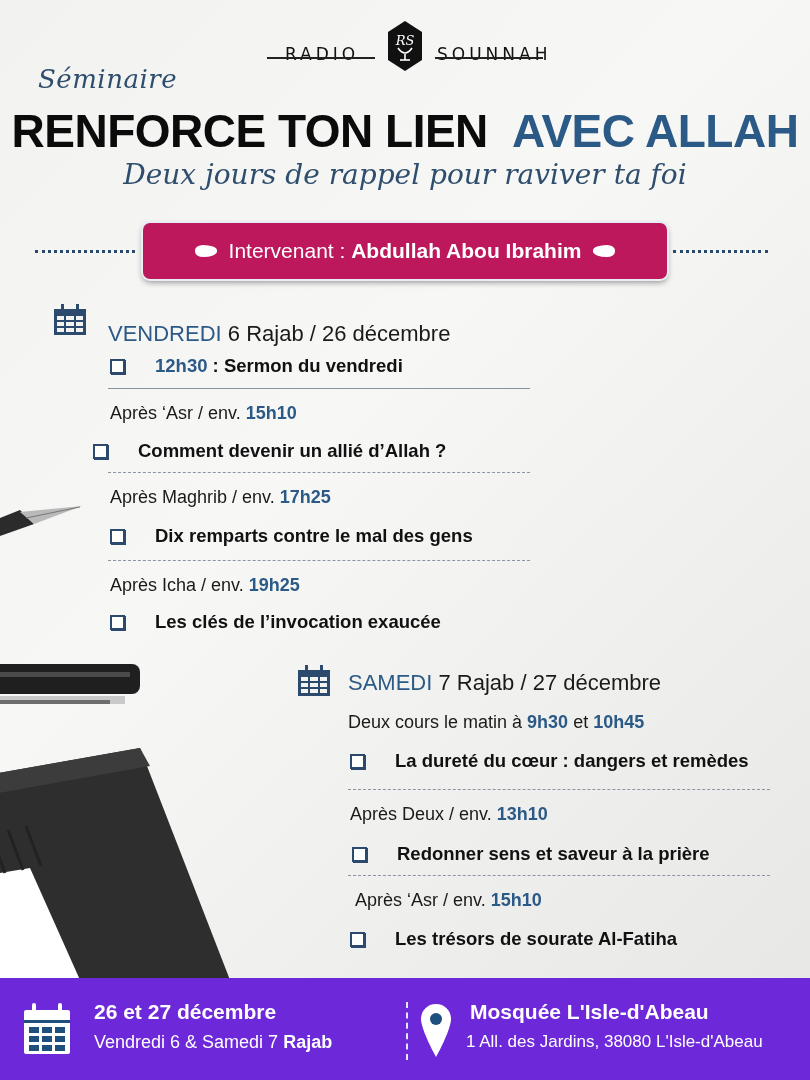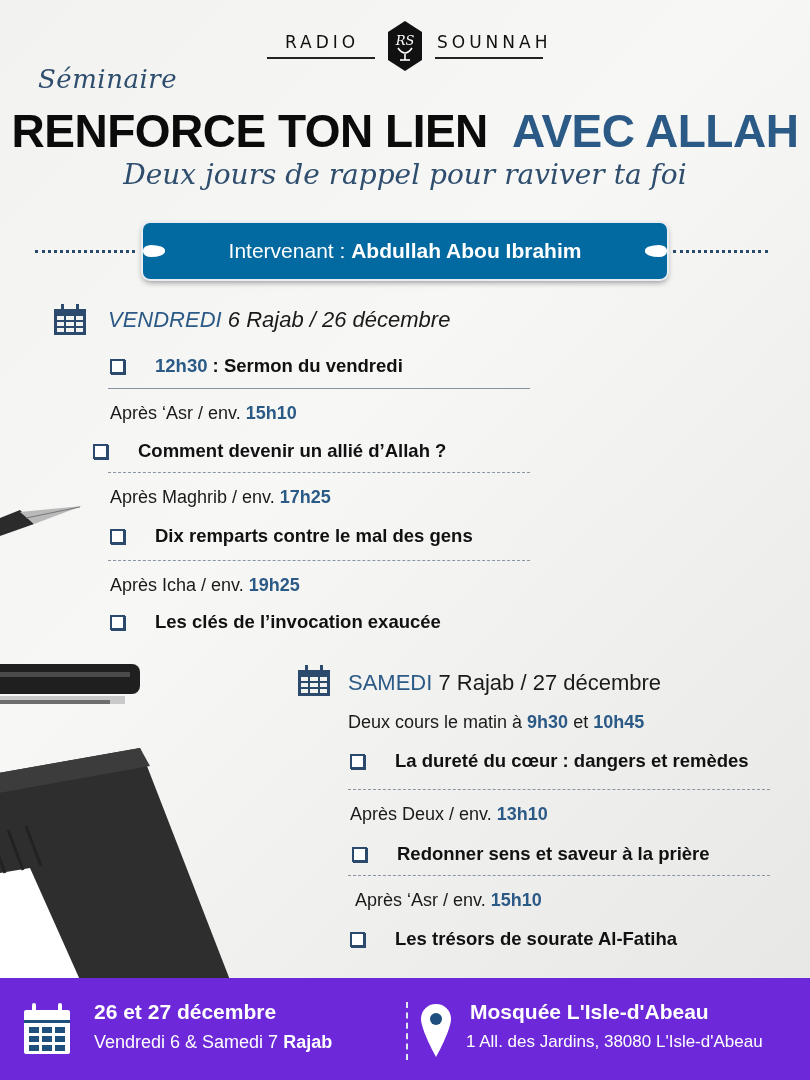--- a/index.html
+++ b/index.html
@@ -8,21 +8,21 @@
     position: relative;
     font-family: "Liberation Sans", sans-serif;
     background: linear-gradient(135deg, #f2f2f1 0%, #f7f7f6 40%, #ededec 75%, #e6e6e5 100%);
     color: #111;
   }
   
   .logo {
     position: absolute; top: 18px; left: 265px; width: 280px; height: 60px;
   }
   .logo .word {
-    position: absolute; top: 14px; font-family: "DejaVu Sans", sans-serif;
+    position: absolute; top: 26px; font-family: "DejaVu Sans", sans-serif;
     font-size: 17px; letter-spacing: 4px; color: #111;
   }
   .logo .word.left { left: 20px; }
   .logo .word.right { left: 172px; }
   .logo .rule { position: absolute; top: 39px; height: 2px; background: #222; }
   .logo .rule.left { left: 2px; width: 108px; }
   .logo .rule.right { left: 170px; width: 108px; }
   .logo .badge { position: absolute; left: 122px; top: 2px; width: 36px; height: 52px; }
 
   .seminaire {
@@ -44,23 +44,23 @@
 
   
   .dots {
     position: absolute; top: 250px; height: 0;
     border-top: 3px dotted #2a4a6b;
   }
   .dots.left { left: 35px; width: 100px; }
   .dots.right { left: 673px; width: 95px; }
   .speaker {
     position: absolute; top: 223px; left: 143px; width: 524px; height: 56px;
-    background: #0369a1; border-radius: 7px;
+    background: #be185d; border-radius: 7px;
     box-shadow: 0 0 0 2px #e9eef3, 0 3px 6px rgba(0,0,0,0.45);
-    display: flex; align-items: center; justify-content: space-between; gap: 12px;
+    display: flex; align-items: center; justify-content: center; gap: 12px;
     color: #fff; font-size: 21px;
   }
   .speaker .drop { width: 22px; height: 12px; background: #fff; border-radius: 50% 60% 60% 50% / 50%; }
   .speaker .drop.l { border-radius: 40% 70% 70% 40% / 50%; transform: scaleX(1); }
   .speaker .drop.r { border-radius: 70% 40% 40% 70% / 50%; }
   .speaker b { font-weight: bold; }
 
   
   .cal-icon { position: absolute; width: 34px; height: 32px; }
   .day-title {
@@ -186,21 +186,21 @@
       <rect x="13" y="12" width="8" height="4"></rect>
       <rect x="23" y="12" width="7" height="4"></rect>
     <rect x="4" y="18" width="7" height="4"></rect>
       <rect x="13" y="18" width="8" height="4"></rect>
       <rect x="23" y="18" width="7" height="4"></rect>
     <rect x="4" y="24" width="7" height="4"></rect>
       <rect x="13" y="24" width="8" height="4"></rect>
       <rect x="23" y="24" width="7" height="4"></rect>
   </g>
 </svg>
-<div class="day-title" style="left:108px; top:307px;font-style:italic;">
+<div class="day-title" style="left:108px; top:321px;">
   <span class="dayname">VENDREDI</span>
   <span>6 Rajab / 26 décembre</span>
 </div>
 
 <div class="talk" style="left:110px; top:355px;">
   <span class="cb"></span>
   <span>
     <span class="t">12h30</span>
     <span>: Sermon du vendredi</span>
   </span>

